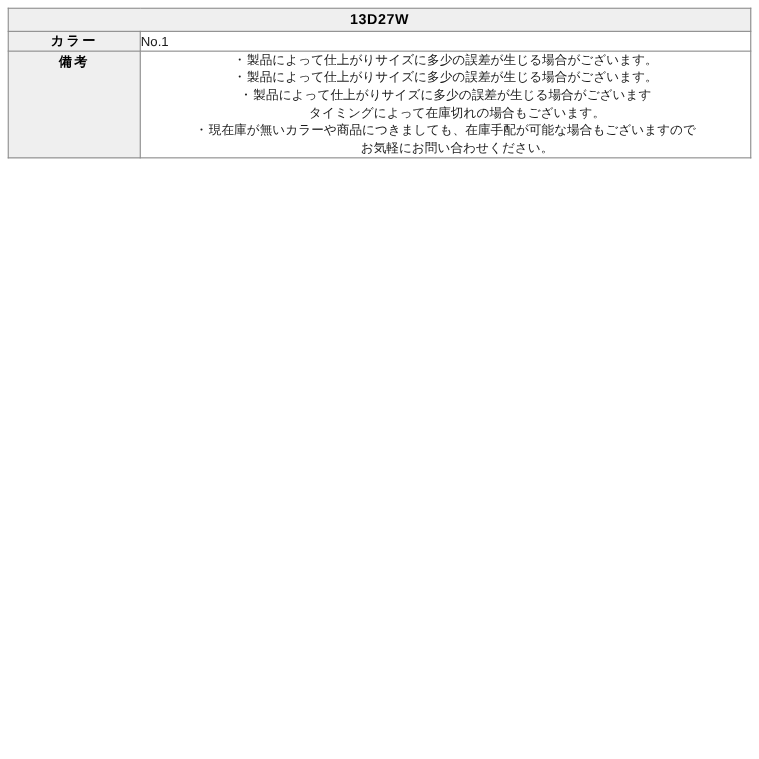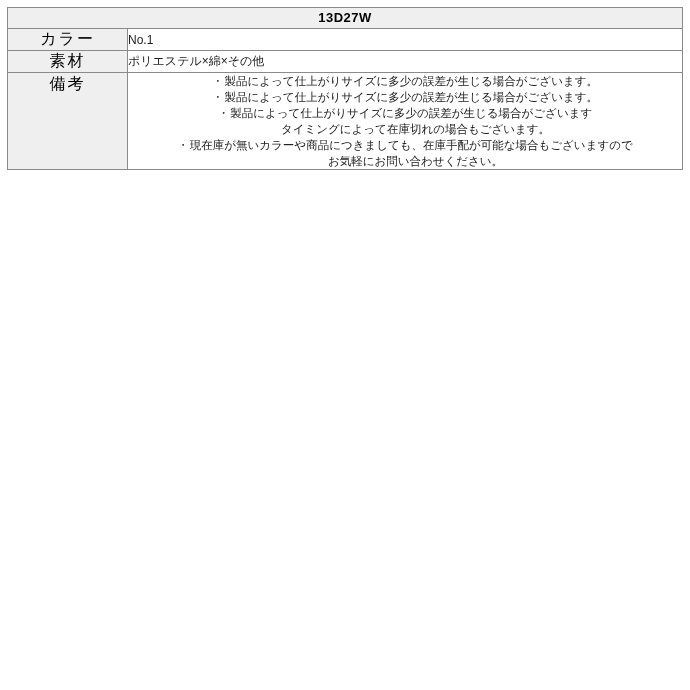--- a/index.html
+++ b/index.html
@@ -38,22 +38,22 @@
     font-weight: bold;
     letter-spacing: 0.5px;
     height: 20px;
     line-height: 20px;
     color: #000;
   }
   .label-cell {
     background: #efefef;
     width: 120px;
     text-align: center;
-    font-size: 16px;
-    font-weight: normal;
+    font-size: 12px;
+    font-weight: bold;
     letter-spacing: 2px;
     color: #000;
     vertical-align: middle;
   }
   .label-cell.top-align {
     vertical-align: top;
     padding-top: 1px;
   }
   .value-cell {
     background: #ffffff;
@@ -96,24 +96,20 @@
       <col>
     </colgroup>
     <tbody>
       <tr>
         <td class="title-cell" colspan="2">13D27W</td>
       </tr>
       <tr class="row-h">
         <td class="label-cell">カラー</td>
         <td class="value-cell">No.1</td>
       </tr>
-      <tr class="row-h">
-        <td class="label-cell">素材</td>
-        <td class="value-cell">ポリエステル×綿×その他</td>
-      </tr>
       <tr>
         <td class="label-cell top-align">備考</td>
         <td class="value-cell notes">
           <div class="note-item">
             <span class="bullet">・</span><span>製品によって仕上がりサイズに多少の誤差が生じる場合がございます。</span>
           </div>
           <div class="note-item">
             <span class="bullet">・</span><span>製品によって仕上がりサイズに多少の誤差が生じる場合がございます。</span>
           </div>
           <div class="note-item">

